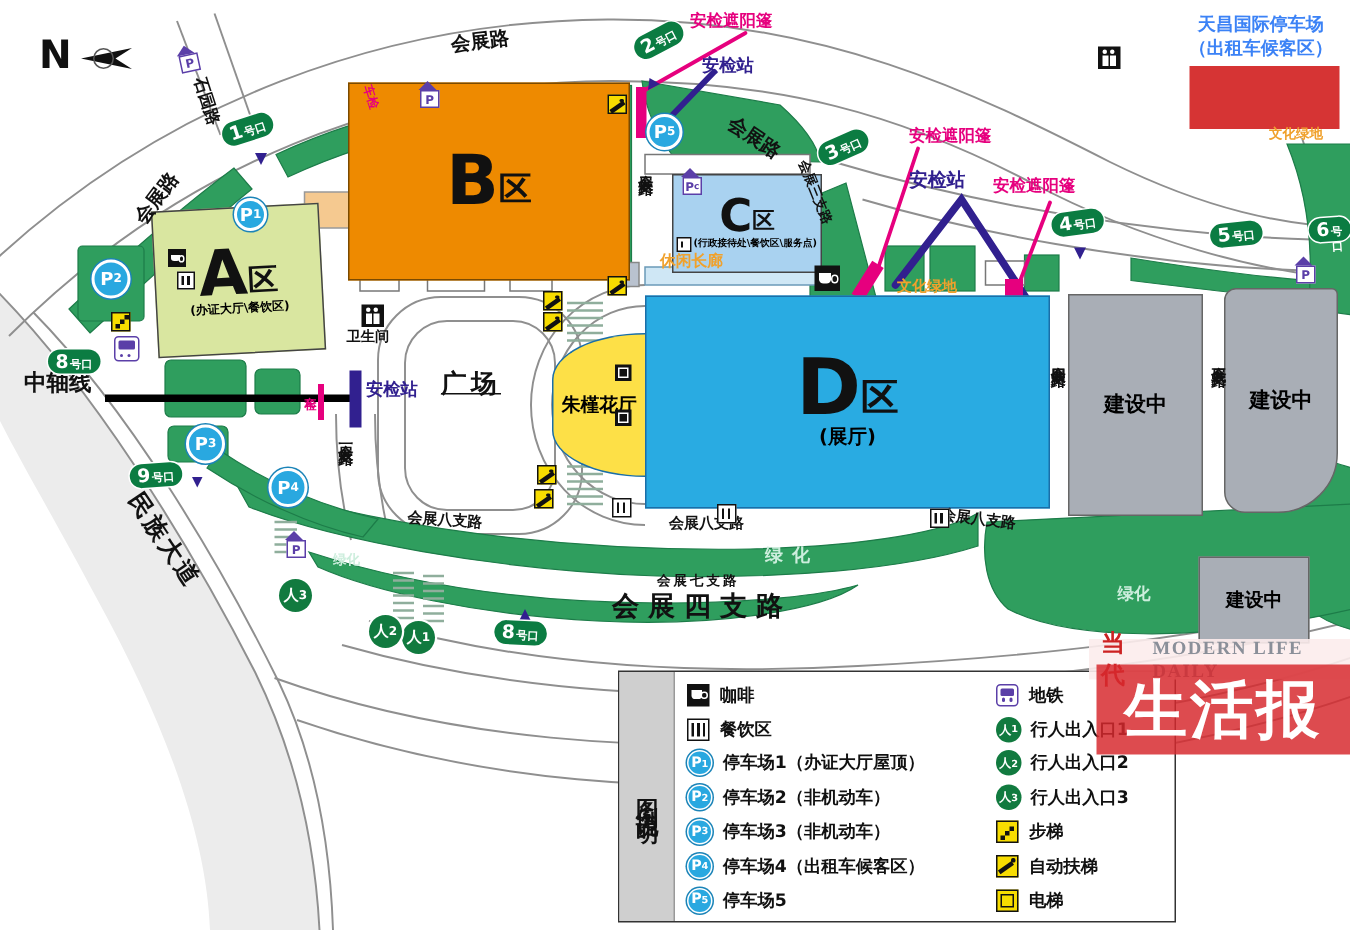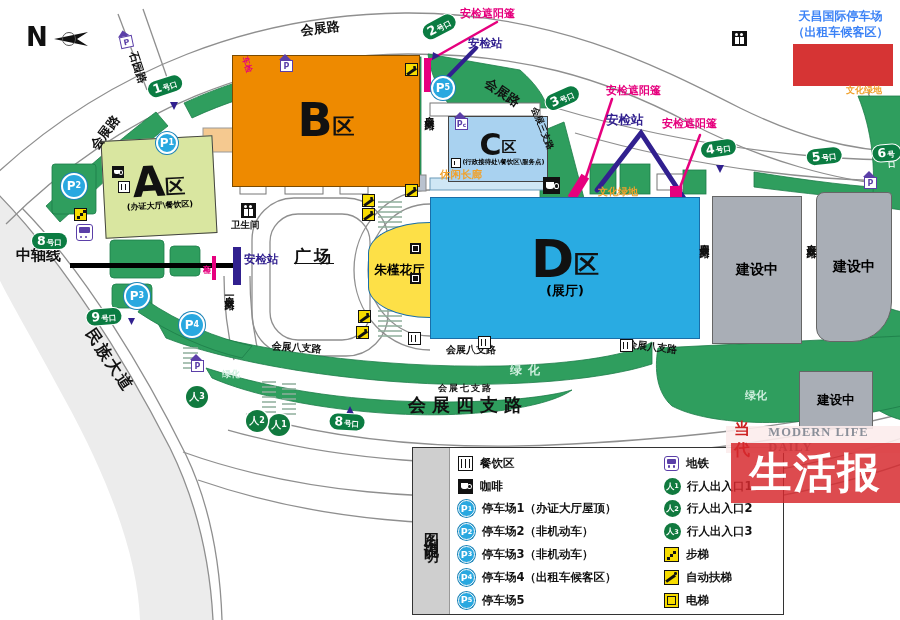--- a/index.html
+++ b/index.html
@@ -353,26 +353,26 @@
   <span class="ic ic-blift" style="left:410px;top:243px;width:11px;height:11px;"></span>
   <span class="ic ic-blift" style="left:410px;top:273px;width:11px;height:11px;"></span>
 
 
   <div id="legend">
     <div class="strip">
         <span>图例说明</span>
       </div>
     <div class="lg-col" style="width:206px;">
       <div class="lg-row">
+          <span class="lgi ic ic-coffee" style="position:relative;"></span>
+          <span class="lgt">咖啡</span>
+        </div>
+      <div class="lg-row">
           <span class="lgi ic ic-food" style="position:relative;"></span>
           <span class="lgt">餐饮区</span>
-        </div>
-      <div class="lg-row">
-          <span class="lgi ic ic-coffee" style="position:relative;"></span>
-          <span class="lgt">咖啡</span>
         </div>
       <div class="lg-row">
           <span class="pkm pk-s" style="position:relative;margin-right:7px;">
             <b>P</b>
             <sub>1</sub>
           </span>
           <span class="lgt">停车场1（办证大厅屋顶）</span>
         </div>
       <div class="lg-row">
           <span class="pkm pk-s" style="position:relative;margin-right:7px;">

